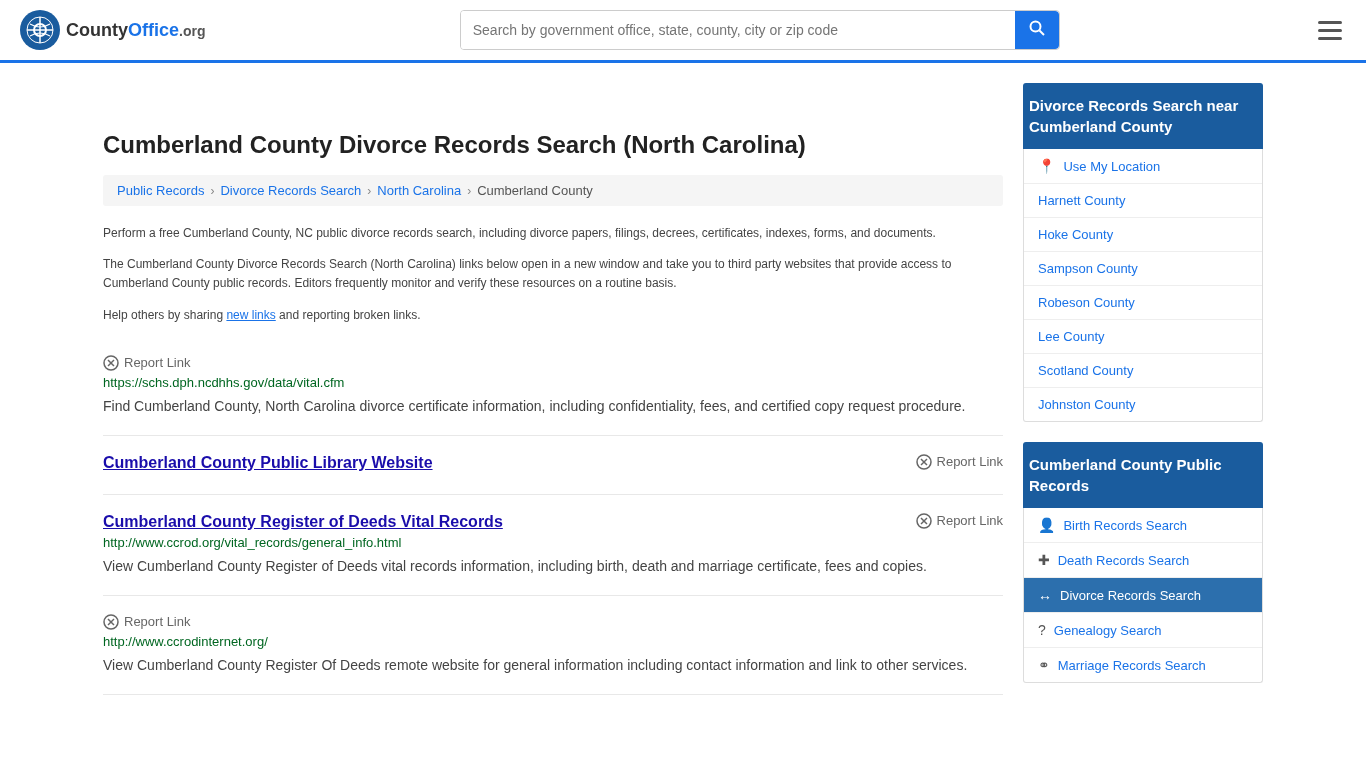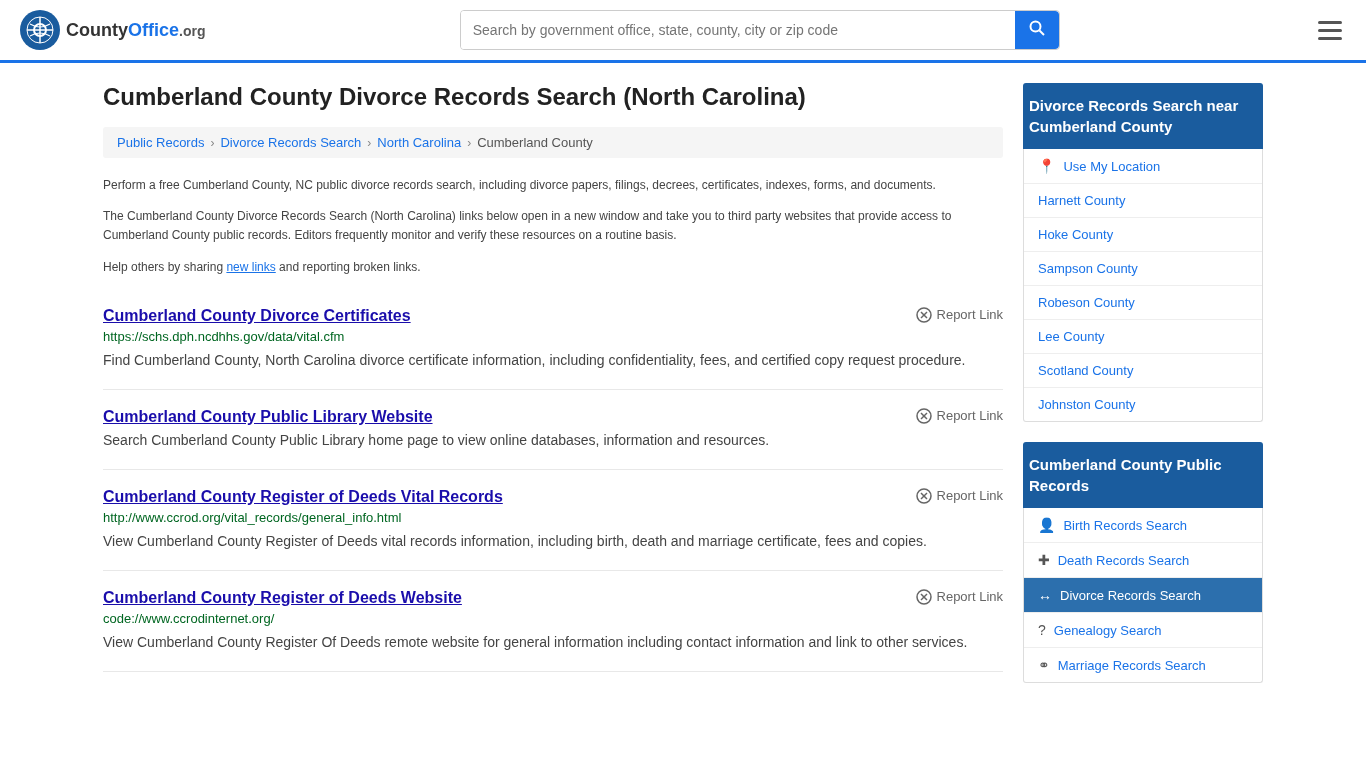--- a/index.html
+++ b/index.html
@@ -92,20 +92,21 @@
     
     .main-container {
       max-width: 1200px;
       margin: 0 auto;
       padding: 20px;
       display: flex;
       gap: 20px;
     }
     .content-area {
       flex: 1;
+      margin-top: 48px;
     }
     .sidebar {
       width: 240px;
       flex-shrink: 0;
     }
 
     
     .page-title {
       font-size: 24px;
       font-weight: bold;
@@ -285,21 +286,20 @@
 
     <p class="description">Perform a free Cumberland County, NC public divorce records search, including divorce papers, filings, decrees, certificates, indexes, forms, and documents.</p>
     <p class="description">The Cumberland County Divorce Records Search (North Carolina) links below open in a new window and take you to third party websites that provide access to Cumberland County public records. Editors frequently monitor and verify these resources on a routine basis.</p>
     <p class="description">
       <span>Help others by sharing </span><a href="#">new links</a><span> and reporting broken links.</span>
     </p>
 
     <div id="results-container">
         <div class="result-item">
     <div class="result-header">
-      <a class="result-title" href="#">Cumberland County Divorce Certificates</a>
       <span class="report-link">
         <svg width="16" height="16" viewBox="0 0 16 16" fill="none">
           <circle cx="8" cy="8" r="7" stroke="#666" stroke-width="1.5" fill="none"></circle>
           <line x1="5" y1="5" x2="11" y2="11" stroke="#666" stroke-width="1.5"></line>
           <line x1="11" y1="5" x2="5" y2="11" stroke="#666" stroke-width="1.5"></line>
         </svg>
         Report Link
       </span>
     </div>
     <div class="result-url">https://schs.dph.ncdhhs.gov/data/vital.cfm</div>
@@ -310,50 +310,48 @@
       <a class="result-title" href="#">Cumberland County Public Library Website</a>
       <span class="report-link">
         <svg width="16" height="16" viewBox="0 0 16 16" fill="none">
           <circle cx="8" cy="8" r="7" stroke="#666" stroke-width="1.5" fill="none"></circle>
           <line x1="5" y1="5" x2="11" y2="11" stroke="#666" stroke-width="1.5"></line>
           <line x1="11" y1="5" x2="5" y2="11" stroke="#666" stroke-width="1.5"></line>
         </svg>
         Report Link
       </span>
     </div>
-    <div class="result-desc">Search Cumberland County Public Library home page to view online databases, information and resources.</div>
   </div>
         <div class="result-item">
     <div class="result-header">
       <a class="result-title" href="#">Cumberland County Register of Deeds Vital Records</a>
       <span class="report-link">
         <svg width="16" height="16" viewBox="0 0 16 16" fill="none">
           <circle cx="8" cy="8" r="7" stroke="#666" stroke-width="1.5" fill="none"></circle>
           <line x1="5" y1="5" x2="11" y2="11" stroke="#666" stroke-width="1.5"></line>
           <line x1="11" y1="5" x2="5" y2="11" stroke="#666" stroke-width="1.5"></line>
         </svg>
         Report Link
       </span>
     </div>
     <div class="result-url">http://www.ccrod.org/vital_records/general_info.html</div>
     <div class="result-desc">View Cumberland County Register of Deeds vital records information, including birth, death and marriage certificate, fees and copies.</div>
   </div>
         <div class="result-item">
     <div class="result-header">
-      <a class="result-title" href="#">Cumberland County Register of Deeds Website</a>
       <span class="report-link">
         <svg width="16" height="16" viewBox="0 0 16 16" fill="none">
           <circle cx="8" cy="8" r="7" stroke="#666" stroke-width="1.5" fill="none"></circle>
           <line x1="5" y1="5" x2="11" y2="11" stroke="#666" stroke-width="1.5"></line>
           <line x1="11" y1="5" x2="5" y2="11" stroke="#666" stroke-width="1.5"></line>
         </svg>
         Report Link
       </span>
     </div>
-    <div class="result-url">code://www.ccrodinternet.org/</div>
+    <div class="result-url">http://www.ccrodinternet.org/</div>
     <div class="result-desc">View Cumberland County Register Of Deeds remote website for general information including contact information and link to other services.</div>
   </div>
       </div>
   </div>
 
   <div class="sidebar">
 
     <div class="sidebar-section">
       <div class="sidebar-header">Divorce Records Search near Cumberland County</div>
       <div class="sidebar-list" id="sidebar-nearby-list">

